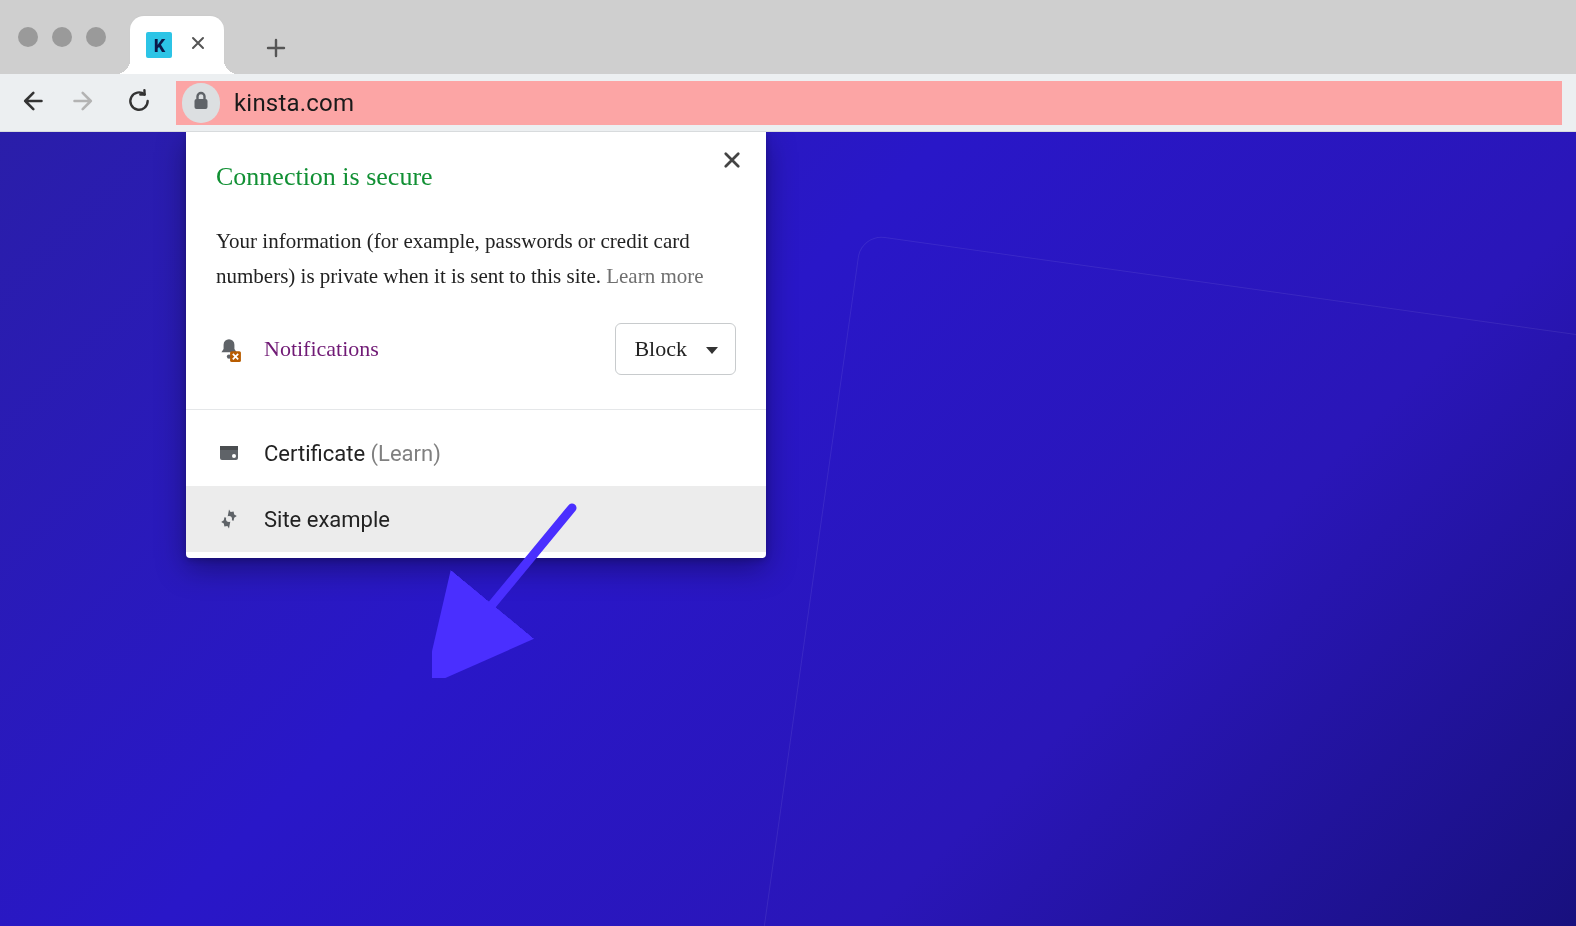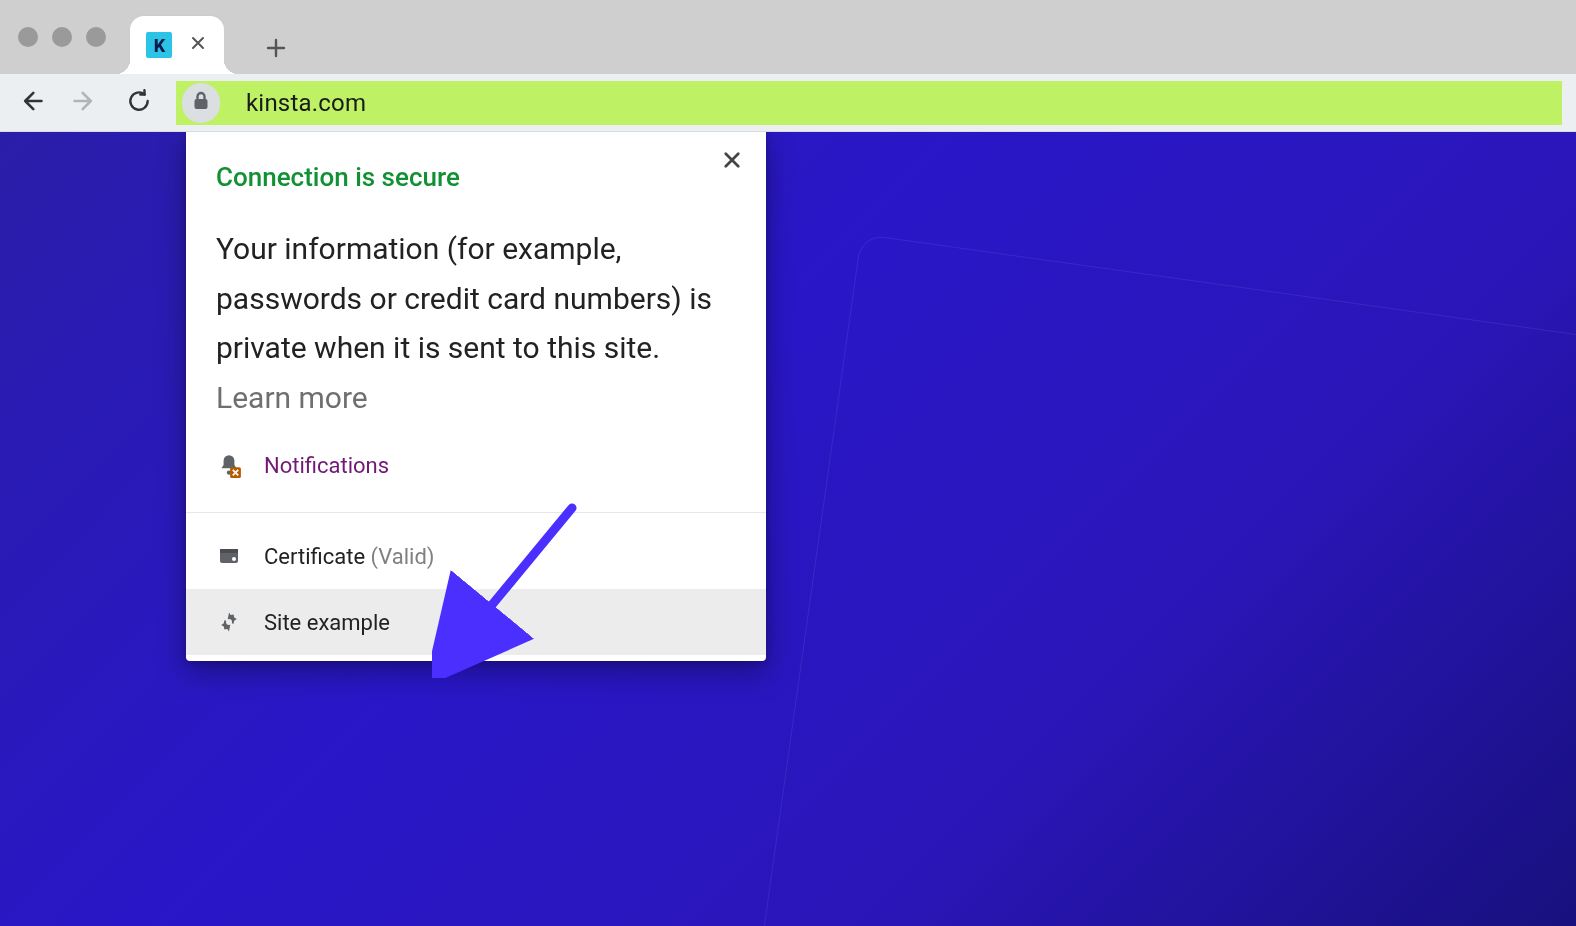--- a/index.html
+++ b/index.html
@@ -17,34 +17,34 @@
     .tab::after  { right:-14px; }
     .favicon { width: 26px; height: 26px; background:#2cc4e6; display:flex; align-items:center; justify-content:center; color:#0b1a4a; font-weight: 800; font-size: 18px; letter-spacing: -1px; border-radius: 2px; }
     .tab-title { font-size: 22px; color:#2b2b2b; max-width: 310px; white-space: nowrap; overflow:hidden; }
     .tab-close { width: 24px; height:24px; display:flex; align-items:center; justify-content:center; color:#555; cursor:pointer; }
     .new-tab { width: 48px; height:48px; display:flex; align-items:center; justify-content:center; margin-left: 28px; color:#555; border-radius:50%; cursor:pointer; }
 
     .toolbar { height: 58px; background:#eceff1; border-bottom: 1px solid #d8dbdd; display:flex; align-items:center; padding: 0 14px; gap: 20px; }
     .nav-btn { width:34px; height:34px; display:flex; align-items:center; justify-content:center; color:#333; cursor:pointer; }
     .nav-btn.disabled { color:#b3b3b3; cursor:default; }
 
-    .omnibox { flex:1; height:44px; background:#bef264; display:flex; align-items:center; gap:26px; padding:0 6px; }
+    .omnibox { flex:1; height:44px; background:#fca5a5; display:flex; align-items:center; gap:14px; padding:0 6px; }
     .pad-pill { background:#dcdfe1; border-radius:22px; height:40px; display:flex; align-items:center; justify-content:center; padding:0 10px; }
     .url-text { font-size: 24px; color:#1a1a1a; letter-spacing: 0.2px; }
 
     
     .page { position:relative; width:100%; height: calc(926px - 74px - 58px); background: linear-gradient(135deg, #2a1ea9 0%, #2917c8 40%, #2a16b8 70%, #18107e 100%); overflow:hidden; }
     .page::after{ content:""; position:absolute; right:-120px; top:160px; width:900px; height:900px; border:1px solid rgba(255,255,255,0.08); transform: rotate(8deg); border-radius: 24px; }
 
     
     .popup { position:absolute; left:186px; top:0; width:580px; background:#fff; border-radius:0 0 4px 4px; box-shadow: 0 10px 30px rgba(0,0,0,0.35), 0 2px 6px rgba(0,0,0,0.2); padding-bottom: 6px; }
-    .popup-inner { padding: 30px 30px 10px 30px; }
+    .popup-inner { padding: 30px 30px 10px 30px; font-family: Liberation Serif, serif; }
     .popup-close { position:absolute; right:18px; top:14px; width:32px; height:32px; display:flex; align-items:center; justify-content:center; color:#444; cursor:pointer; }
     .popup-title { color:#119034; font-size:26px; font-weight:500; margin-bottom: 20px; }
-    .popup-desc { font-size:30px; color:#222; line-height:1.65;margin-top:32px; }
+    .popup-desc { font-size:21px; color:#222; line-height:1.65;margin-top:32px; }
     .popup-desc .lm { color:#6f6f6f; cursor:pointer; }
 
     .perm-row { display:flex; align-items:center; justify-content:space-between; margin-top: 30px; padding-bottom: 24px; }
     .perm-left { display:flex; align-items:center; gap: 22px; }
     .perm-label { font-size:22px; color:#701a75; }
     .perm-select { height:52px; border:1px solid #c8cbcd; border-radius:6px; background:#fff; display:flex; align-items:center; gap:18px; padding:0 16px 0 18px; font-size:22px; color:#222; cursor:pointer; }
 
     .divider { height:1px; background:#e5e7e9; margin: 0 0 10px 0; }
 
     .menu-item { display:flex; align-items:center; gap: 22px; padding: 20px 30px; cursor:pointer; }
@@ -149,37 +149,45 @@
           <span class="icon-slot">
             <svg width="26" height="26" viewBox="0 0 24 24">
               <path d="M12 3 a5 5 0 0 1 5 5 v4 l2 3 H5 l2-3 V8 a5 5 0 0 1 5-5 Z" fill="#5f6368"></path>
               <circle cx="12" cy="19" r="2" fill="#5f6368"></circle>
               <rect x="13" y="14" width="10" height="10" rx="1.5" fill="#b85c00"></rect>
               <path d="M15.5 16.5 L20.5 21.5 M20.5 16.5 L15.5 21.5" stroke="#fff" stroke-width="1.6"></path>
             </svg>
           </span>
           <span class="perm-label">Notifications</span>
         </div>
+        <div class="perm-select">
+          <span>Block</span>
+          <span>
+            <svg width="14" height="10" viewBox="0 0 14 10">
+                <path d="M1 1 L7 8 L13 1 Z" fill="#333"></path>
+              </svg>
+          </span>
+        </div>
       </div>
     </div>
 
     <div class="divider"></div>
 
     <div class="menu-item">
       <span class="icon-slot">
         <svg width="24" height="24" viewBox="0 0 24 24">
             <rect x="3" y="5" width="18" height="14" rx="2" fill="#5f6368"></rect>
             <rect x="3" y="5" width="18" height="4" fill="#4a4d50"></rect>
             <circle cx="17" cy="15" r="2" fill="#fff"></circle>
           </svg>
       </span>
       <span class="menu-text">
         <span>Certificate</span>
         <span> </span>
-        <span class="muted">(Valid)</span>
+        <span class="muted">(Learn)</span>
       </span>
     </div>
 
 
     <div class="menu-item highlight">
       <span class="icon-slot">
         <svg width="24" height="24" viewBox="0 0 24 24">
             <circle cx="12" cy="12" r="3.2" fill="#fff" stroke="#5f6368" stroke-width="0"></circle>
             <path d="M12 2.5 l1.6 2.6 3-0.6 0.6 3 2.6 1.6 -2.6 1.6 -0.6 3 -3 -0.6 L12 21.5 10.4 18.9 7.4 19.5 6.8 16.5 4.2 14.9 6.8 13.3 7.4 10.3 10.4 10.9 Z" fill="#5f6368"></path>
             <circle cx="12" cy="12" r="3" fill="#ececec"></circle>

